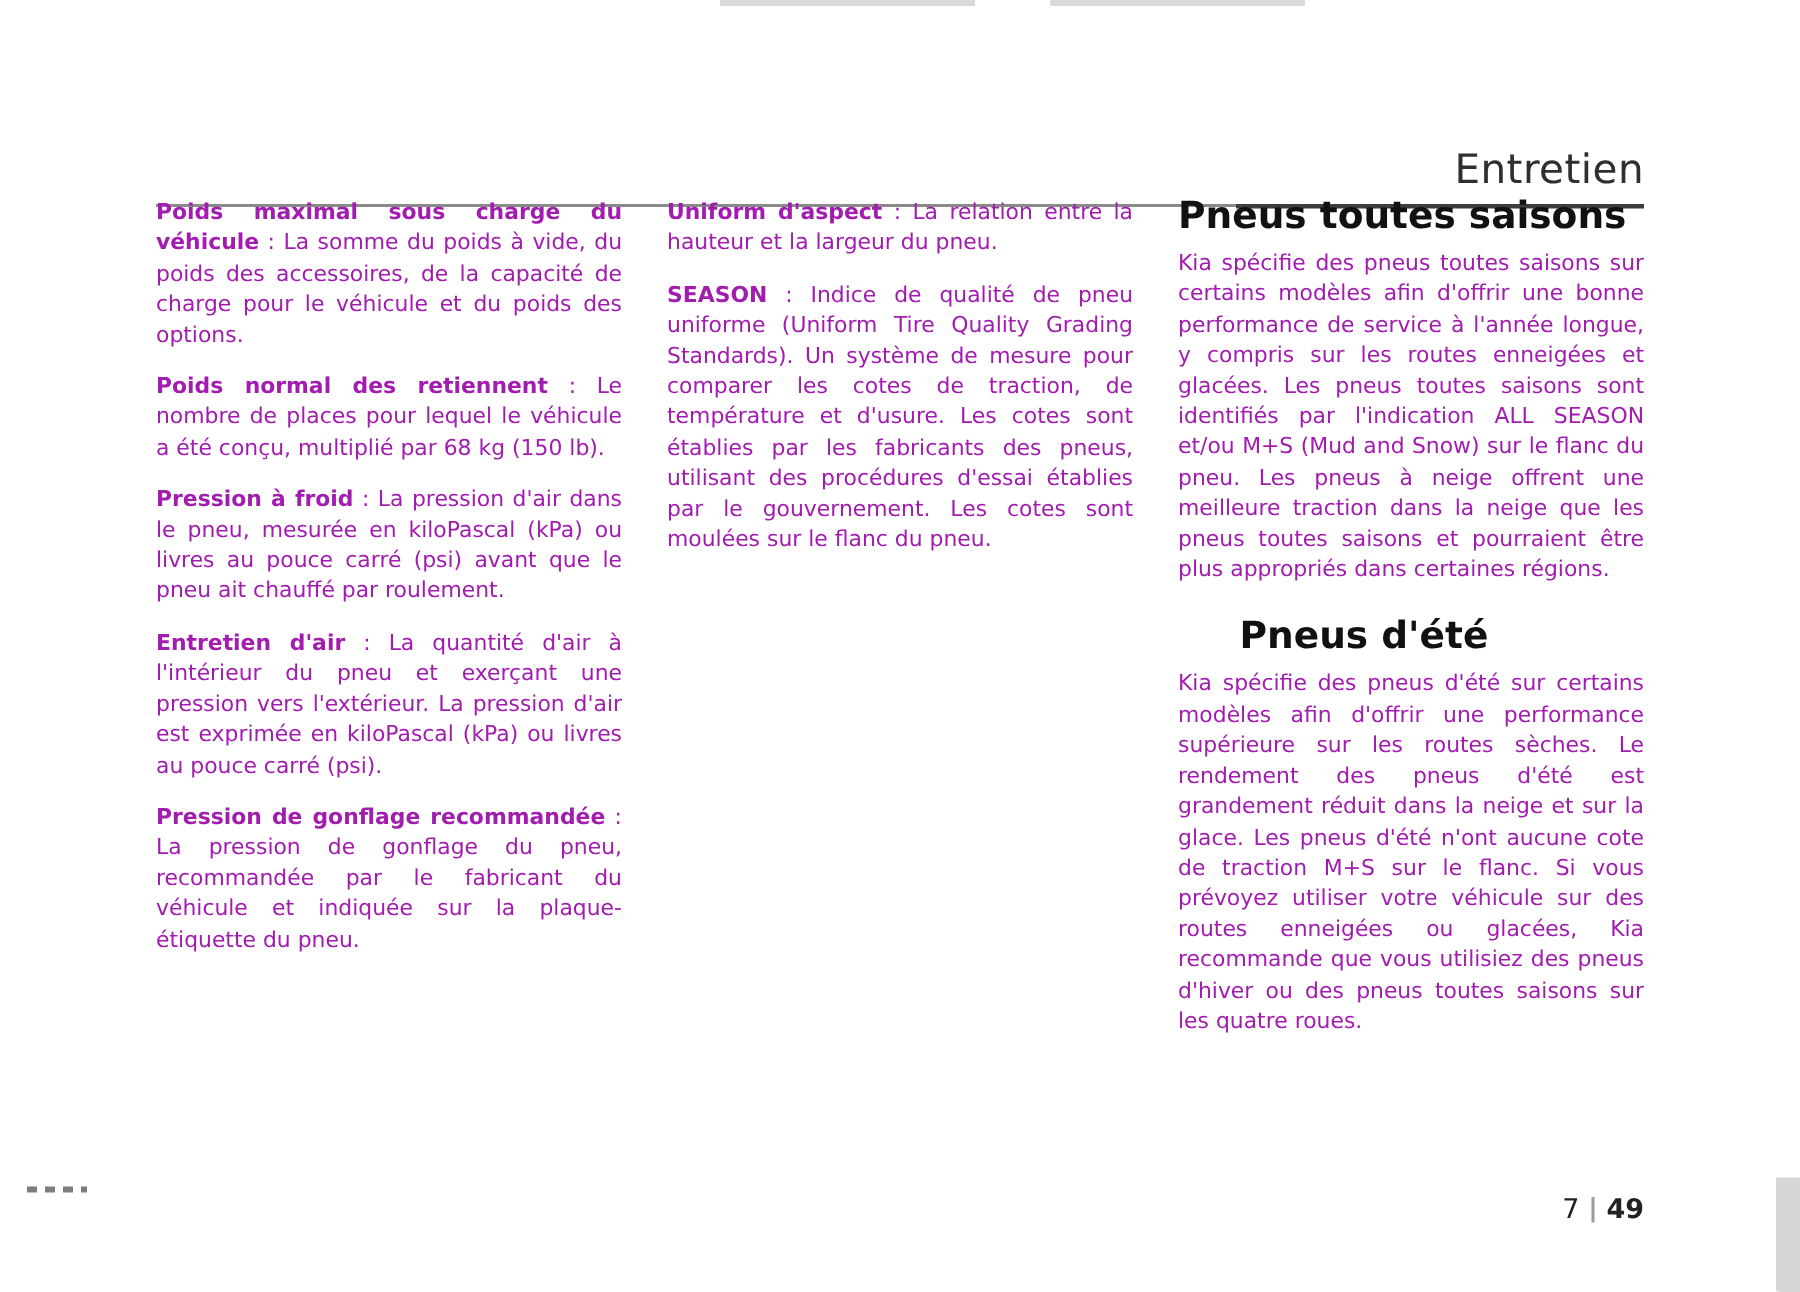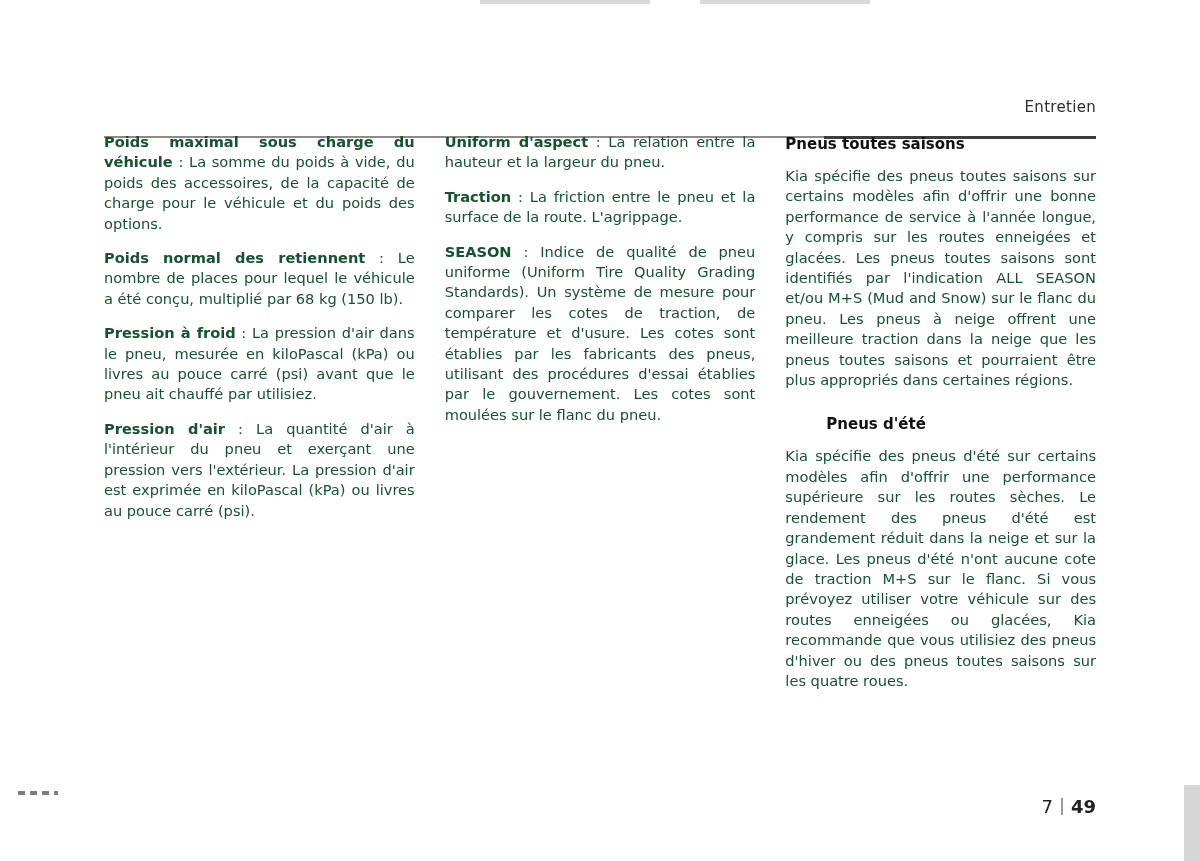--- a/index.html
+++ b/index.html
@@ -31,21 +31,21 @@
     position: absolute;
     left: 0;
     right: 0;
     top: 48px;
     height: 50px;
   }
   .header-title {
     position: absolute;
     right: 104px;
     top: 50px;
-    font-size: 15px;
+    font-size: 27px;
     color: #2f2f2f;
     font-family: "DejaVu Sans", sans-serif;
     letter-spacing: 0.3px;
   }
   .rule {
     position: absolute;
     left: 104px;
     right: 104px;
     top: 88px;
     height: 3px;
@@ -71,29 +71,29 @@
   }
   .col {
     width: 313px;
   }
   .col p {
     margin: 0 0 14px 0;
     font-size: 14.6px;
     line-height: 20.4px;
     text-align: justify;
     text-justify: inter-word;
-    color: #14532d;
+    color: #a21caf;
   }
   .col p:last-child { margin-bottom: 0; }
   .term {
     font-weight: bold;
   }
   .sec-head {
     margin: 0 0 10px 0;
-    font-size: 15px;
+    font-size: 25px;
     font-weight: bold;
     color: #111111;
     line-height: 24px;
   }
   .sec-head.second {
     margin-top: 22px;
     margin-left: 41px;
   }
 
   
@@ -143,27 +143,27 @@
   <div class="header-title">Entretien</div>
   <div class="rule-light"></div>
   <div class="rule" style="left:824px;right:104px;"></div>
 </div>
 
 <div class="columns">
 
   <div class="col">
     <p><span class="term">Poids maximal sous charge du véhicule</span><span> : La somme du poids à vide, du poids des accessoires, de la capacité de charge pour le véhicule et du poids des options.</span></p>
     <p><span class="term">Poids normal des retiennent</span><span> : Le nombre de places pour lequel le véhicule a été conçu, multiplié par 68 kg (150 lb).</span></p>
-    <p><span class="term">Pression à froid</span><span> : La pression d'air dans le pneu, mesurée en kiloPascal (kPa) ou livres au pouce carré (psi) avant que le pneu ait chauffé par utilisiez.</span></p>
-    <p><span class="term">Pression d'air</span><span> : La quantité d'air à l'intérieur du pneu et exerçant une pression vers l'extérieur. La pression d'air est exprimée en kiloPascal (kPa) ou livres au pouce carré (psi).</span></p>
+    <p><span class="term">Pression à froid</span><span> : La pression d'air dans le pneu, mesurée en kiloPascal (kPa) ou livres au pouce carré (psi) avant que le pneu ait chauffé par roulement.</span></p>
+    <p><span class="term">Entretien d'air</span><span> : La quantité d'air à l'intérieur du pneu et exerçant une pression vers l'extérieur. La pression d'air est exprimée en kiloPascal (kPa) ou livres au pouce carré (psi).</span></p>
+    <p><span class="term">Pression de gonflage recommandée</span><span> : La pression de gonflage du pneu, recommandée par le fabricant du véhicule et indiquée sur la plaque-étiquette du pneu.</span></p>
   </div>
 
   <div class="col">
     <p><span class="term">Uniform d'aspect</span><span> : La relation entre la hauteur et la largeur du pneu.</span></p>
-    <p><span class="term">Traction</span><span> : La friction entre le pneu et la surface de la route. L'agrippage.</span></p>
     <p><span class="term">SEASON</span><span> : Indice de qualité de pneu uniforme (Uniform Tire Quality Grading Standards). Un système de mesure pour comparer les cotes de traction, de température et d'usure. Les cotes sont établies par les fabricants des pneus, utilisant des procédures d'essai établies par le gouvernement. Les cotes sont moulées sur le flanc du pneu.</span></p>
   </div>
 
   <div class="col">
     <h2 class="sec-head">Pneus toutes saisons</h2>
     <p>Kia spécifie des pneus toutes saisons sur certains modèles afin d'offrir une bonne performance de service à l'année longue, y compris sur les routes enneigées et glacées. Les pneus toutes saisons sont identifiés par l'indication ALL SEASON et/ou M+S (Mud and Snow) sur le flanc du pneu. Les pneus à neige offrent une meilleure traction dans la neige que les pneus toutes saisons et pourraient être plus appropriés dans certaines régions.</p>
     <h2 class="sec-head second">Pneus d'été</h2>
     <p>Kia spécifie des pneus d'été sur certains modèles afin d'offrir une performance supérieure sur les routes sèches. Le rendement des pneus d'été est grandement réduit dans la neige et sur la glace. Les pneus d'été n'ont aucune cote de traction M+S sur le flanc. Si vous prévoyez utiliser votre véhicule sur des routes enneigées ou glacées, Kia recommande que vous utilisiez des pneus d'hiver ou des pneus toutes saisons sur les quatre roues.</p>
   </div>
 

